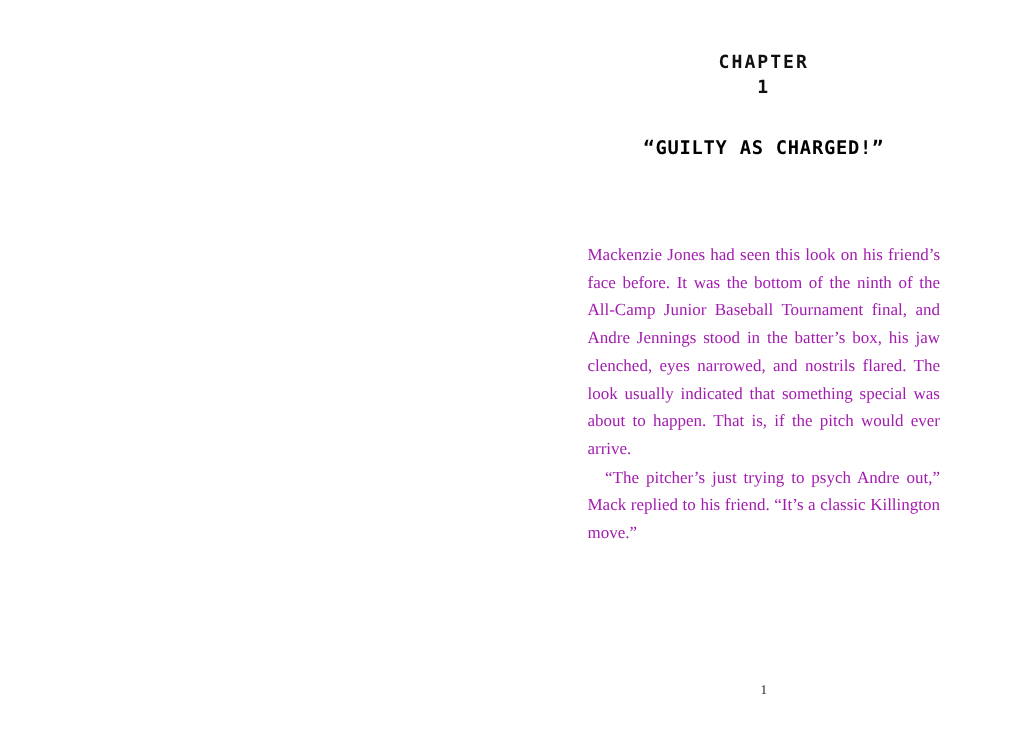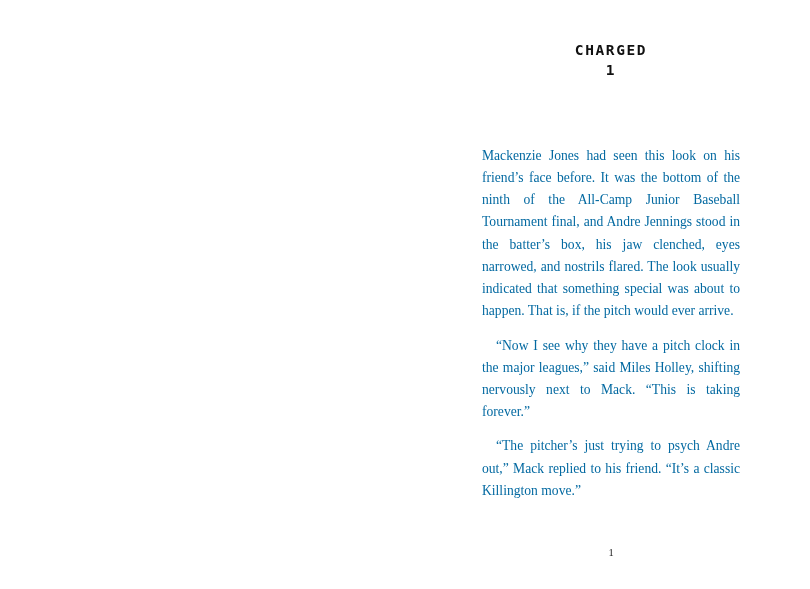--- a/index.html
+++ b/index.html
@@ -52,27 +52,27 @@
     font-weight: bold;
     font-size: 15px;
     letter-spacing: 0.6px;
     color: #000000;
     margin-top: 30px;
   }
   .body-copy {
     margin-top: 66px;
   }
   .body-copy p {
-    margin: 12px;
+    margin: 0;
     font-family: "Liberation Serif", serif;
     font-size: 13.6px;
     line-height: 22.2px;
     text-align: justify;
     text-justify: inter-word;
-    color: #0369a1;
+    color: #a21caf;
     hyphens: manual;
   }
   .body-copy p + p {
     text-indent: 14px;
   }
   .folio {
     position: absolute;
     left: 470px;
     width: 282px;
     top: 547px;
@@ -82,28 +82,28 @@
     color: #222222;
   }
 </style>
 </head>
 <body>
 
 <div class="page">
 
   <div class="text-block">
 
-    <div class="chapter-label">CHARGED</div>
+    <div class="chapter-label">CHAPTER</div>
 
     <div class="chapter-number">1</div>
 
+    <div class="chapter-title">“GUILTY AS CHARGED!”</div>
 
     <div class="body-copy">
       <p>Mackenzie Jones had seen this look on his friend’s face before. It was the bottom of the ninth of the All-Camp Junior Baseball Tournament final, and Andre Jennings stood in the batter’s box, his jaw clenched, eyes narrowed, and nostrils flared. The look usually indicated that something special was about to happen. That is, if the pitch would ever arrive.</p>
-      <p>“Now I see why they have a pitch clock in the major leagues,” said Miles Holley, shifting nervously next to Mack. “This is taking forever.”</p>
       <p>“The pitcher’s just trying to psych Andre out,” Mack replied to his friend. “It’s a classic Killington move.”</p>
 
     </div>
 
   </div>
 
   <div class="folio">1</div>
 
 </div>
 

